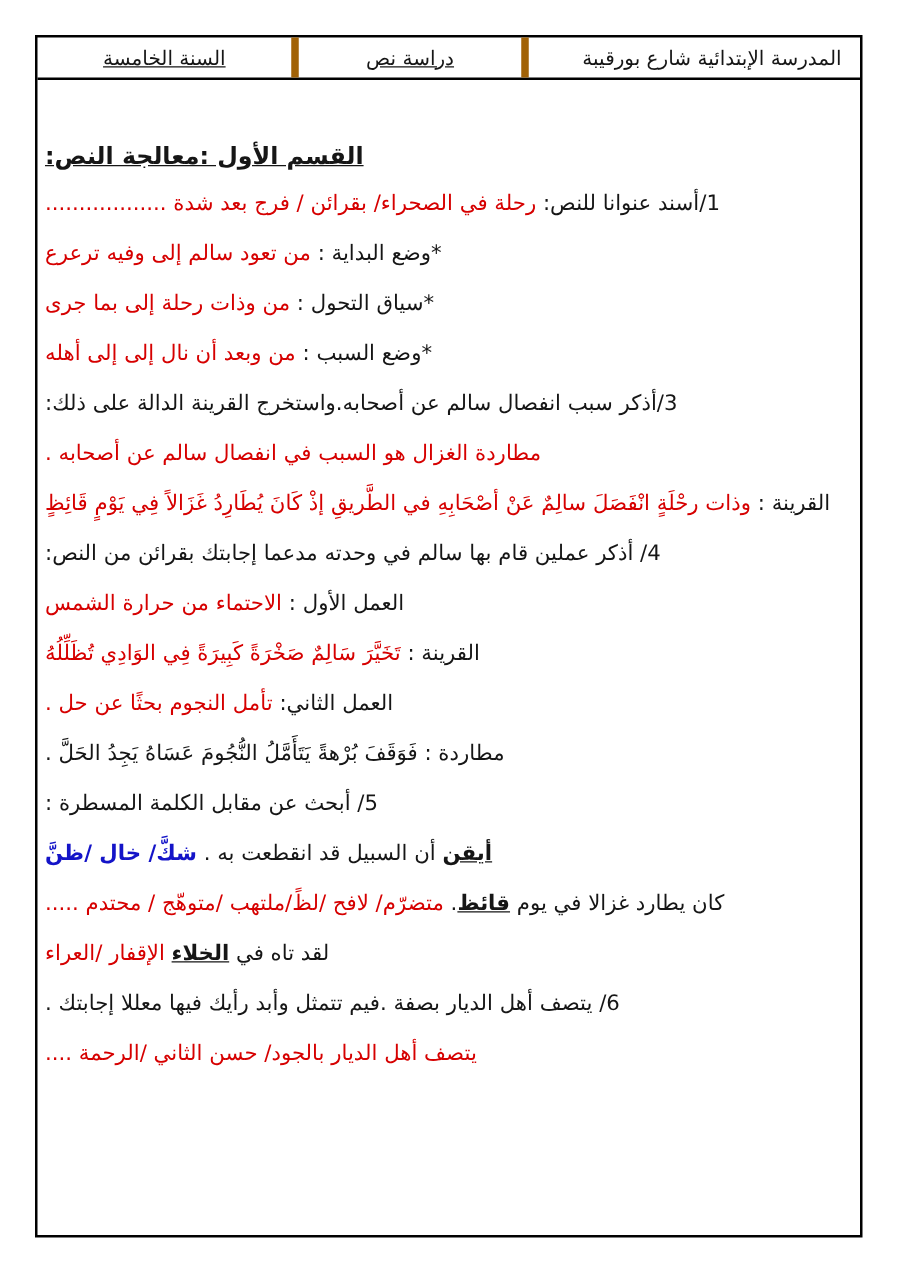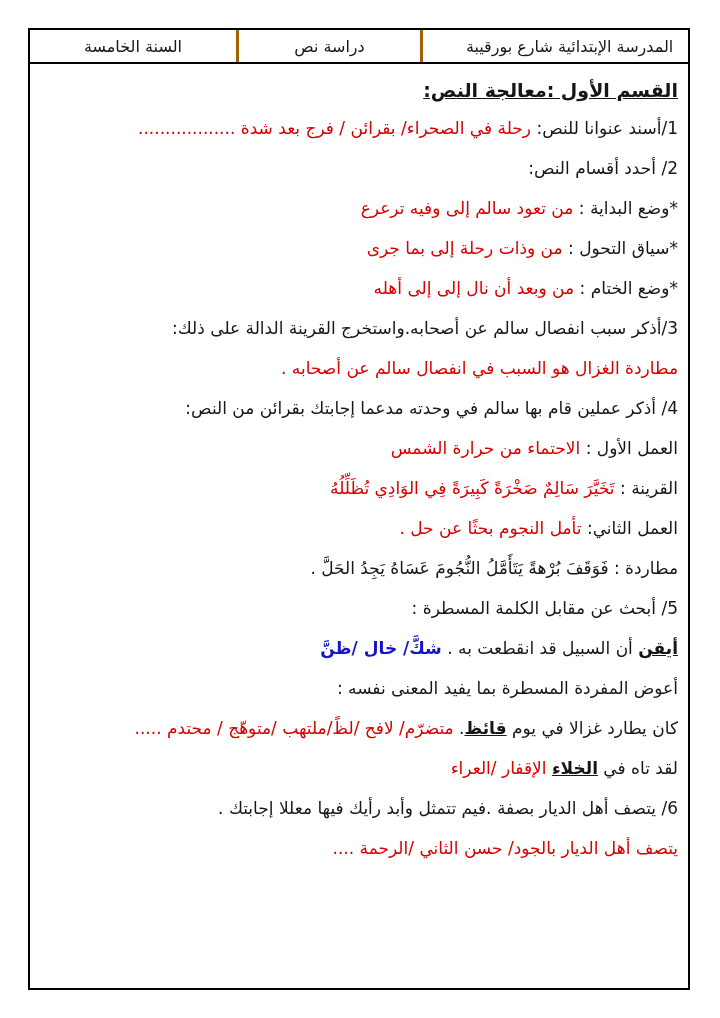--- a/index.html
+++ b/index.html
@@ -27,27 +27,28 @@
     align-items:stretch;
   }
   .hcell{
     display:flex;align-items:center;justify-content:center;
     font-size:16px;
     color:#161616;
     padding:0 6px;
     box-sizing:border-box;
     white-space:nowrap;
   }
-  .hcell:not(:first-child){border-right:3px solid #a16207;}
+  .hcell:not(:first-child){border-right:6px solid #a16207;text-decoration:underline;}
   .hcell.school{flex:0 0 36%;margin-left:28px;}
   .hcell.subject{flex:0 0 28%;text-align:center;}
   .hcell.grade{flex:1 1 auto;}
   .content{
     padding:8px 10px 0 6px;
-    text-align:right;
+    text-align:left;
+    margin-top:35px;
   }
   .doc-title{
     font-size:19px;
     font-weight:bold;
     text-decoration:underline;
     color:#161616;
     line-height:36px;
   }
   .line{
     line-height:40px;
@@ -69,34 +70,33 @@
     <div class="header-table">
       <div class="hcell school">المدرسة الإبتدائية شارع بورقيبة</div>
       <div class="hcell subject">دراسة نص</div>
       <div class="hcell grade">السنة الخامسة</div>
     </div>
 
     <div class="content">
       <div class="doc-title">القسم الأول :معالجة النص:</div>
       <div id="doc-lines">
           <div class="line"><span class="seg-black">1/أسند عنوانا للنص:  </span><span class="seg-red">رحلة في الصحراء/ بقرائن / فرج بعد شدة ..................</span></div>
-          <div class="line"><span class="seg-black">2/ أحدد أقسام النص:</span></div>
           <div class="line"><span class="seg-black">*وضع البداية :  </span><span class="seg-red">من تعود سالم إلى  وفيه ترعرع</span></div>
           <div class="line"><span class="seg-black">*سياق التحول : </span><span class="seg-red">من وذات رحلة إلى بما جرى</span></div>
-          <div class="line"><span class="seg-black">*وضع الختام  : </span><span class="seg-red">من وبعد أن نال  إلى   إلى أهله</span></div>
+          <div class="line"><span class="seg-black">*وضع السبب  : </span><span class="seg-red">من وبعد أن نال  إلى   إلى أهله</span></div>
           <div class="line"><span class="seg-black">3/أذكر سبب انفصال سالم عن أصحابه.واستخرج القرينة الدالة على ذلك:</span></div>
           <div class="line"><span class="seg-red">مطاردة الغزال هو السبب في انفصال سالم عن أصحابه .</span></div>
+          <div class="line"><span class="seg-black">القرينة : </span><span class="seg-red">وذات رحْلَةٍ انْفَصَلَ سالِمٌ عَنْ أصْحَابِهِ في الطَّريقِ إذْ كَانَ يُطَارِدُ غَزَالاً فِي يَوْمٍ قَائِظٍ</span></div>
           <div class="line"><span class="seg-black">4/ أذكر عملين قام بها سالم في وحدته مدعما إجابتك بقرائن من النص:</span></div>
           <div class="line"><span class="seg-black">العمل الأول : </span><span class="seg-red">الاحتماء من حرارة الشمس</span></div>
           <div class="line"><span class="seg-black">القرينة : </span><span class="seg-red">تَخَيَّرَ سَالِمٌ صَخْرَةً كَبِيرَةً فِي الوَادِي تُظَلِّلُهُ</span></div>
           <div class="line"><span class="seg-black">العمل الثاني: </span><span class="seg-red">تأمل النجوم بحثًا عن حل .</span></div>
           <div class="line"><span class="seg-black">مطاردة : فَوَقَفَ بُرْهةً يَتَأَمَّلُ النُّجُومَ عَسَاهُ يَجِدُ الحَلَّ .</span></div>
           <div class="line"><span class="seg-black">5/ أبحث عن مقابل الكلمة المسطرة :</span></div>
           <div class="line"><span class="seg-bu">أيقن</span><span class="seg-black"> أن السبيل قد انقطعت به . </span><span class="seg-blue">شكَّ/ خال /ظنَّ</span></div>
-          <div class="line"><span class="seg-black">أعوض المفردة المسطرة بما يفيد المعنى نفسه :</span></div>
           <div class="line"><span class="seg-black">كان يطارد غزالا في يوم </span><span class="seg-bu">قائظ</span><span class="seg-black">. </span><span class="seg-red">متضرّم/ لافح /لظً/ملتهب /متوهّج / محتدم .....</span></div>
           <div class="line"><span class="seg-black">لقد تاه في </span><span class="seg-bu">الخلاء</span><span class="seg-black">  </span><span class="seg-red">الإقفار /العراء</span></div>
           <div class="line"><span class="seg-black">6/ يتصف أهل الديار بصفة .فيم تتمثل وأبد رأيك فيها معللا إجابتك .</span></div>
           <div class="line"><span class="seg-red">يتصف أهل الديار بالجود/    حسن الثاني  /الرحمة ....</span></div>
         </div>
     </div>
 
   </div>
 </div>
 

